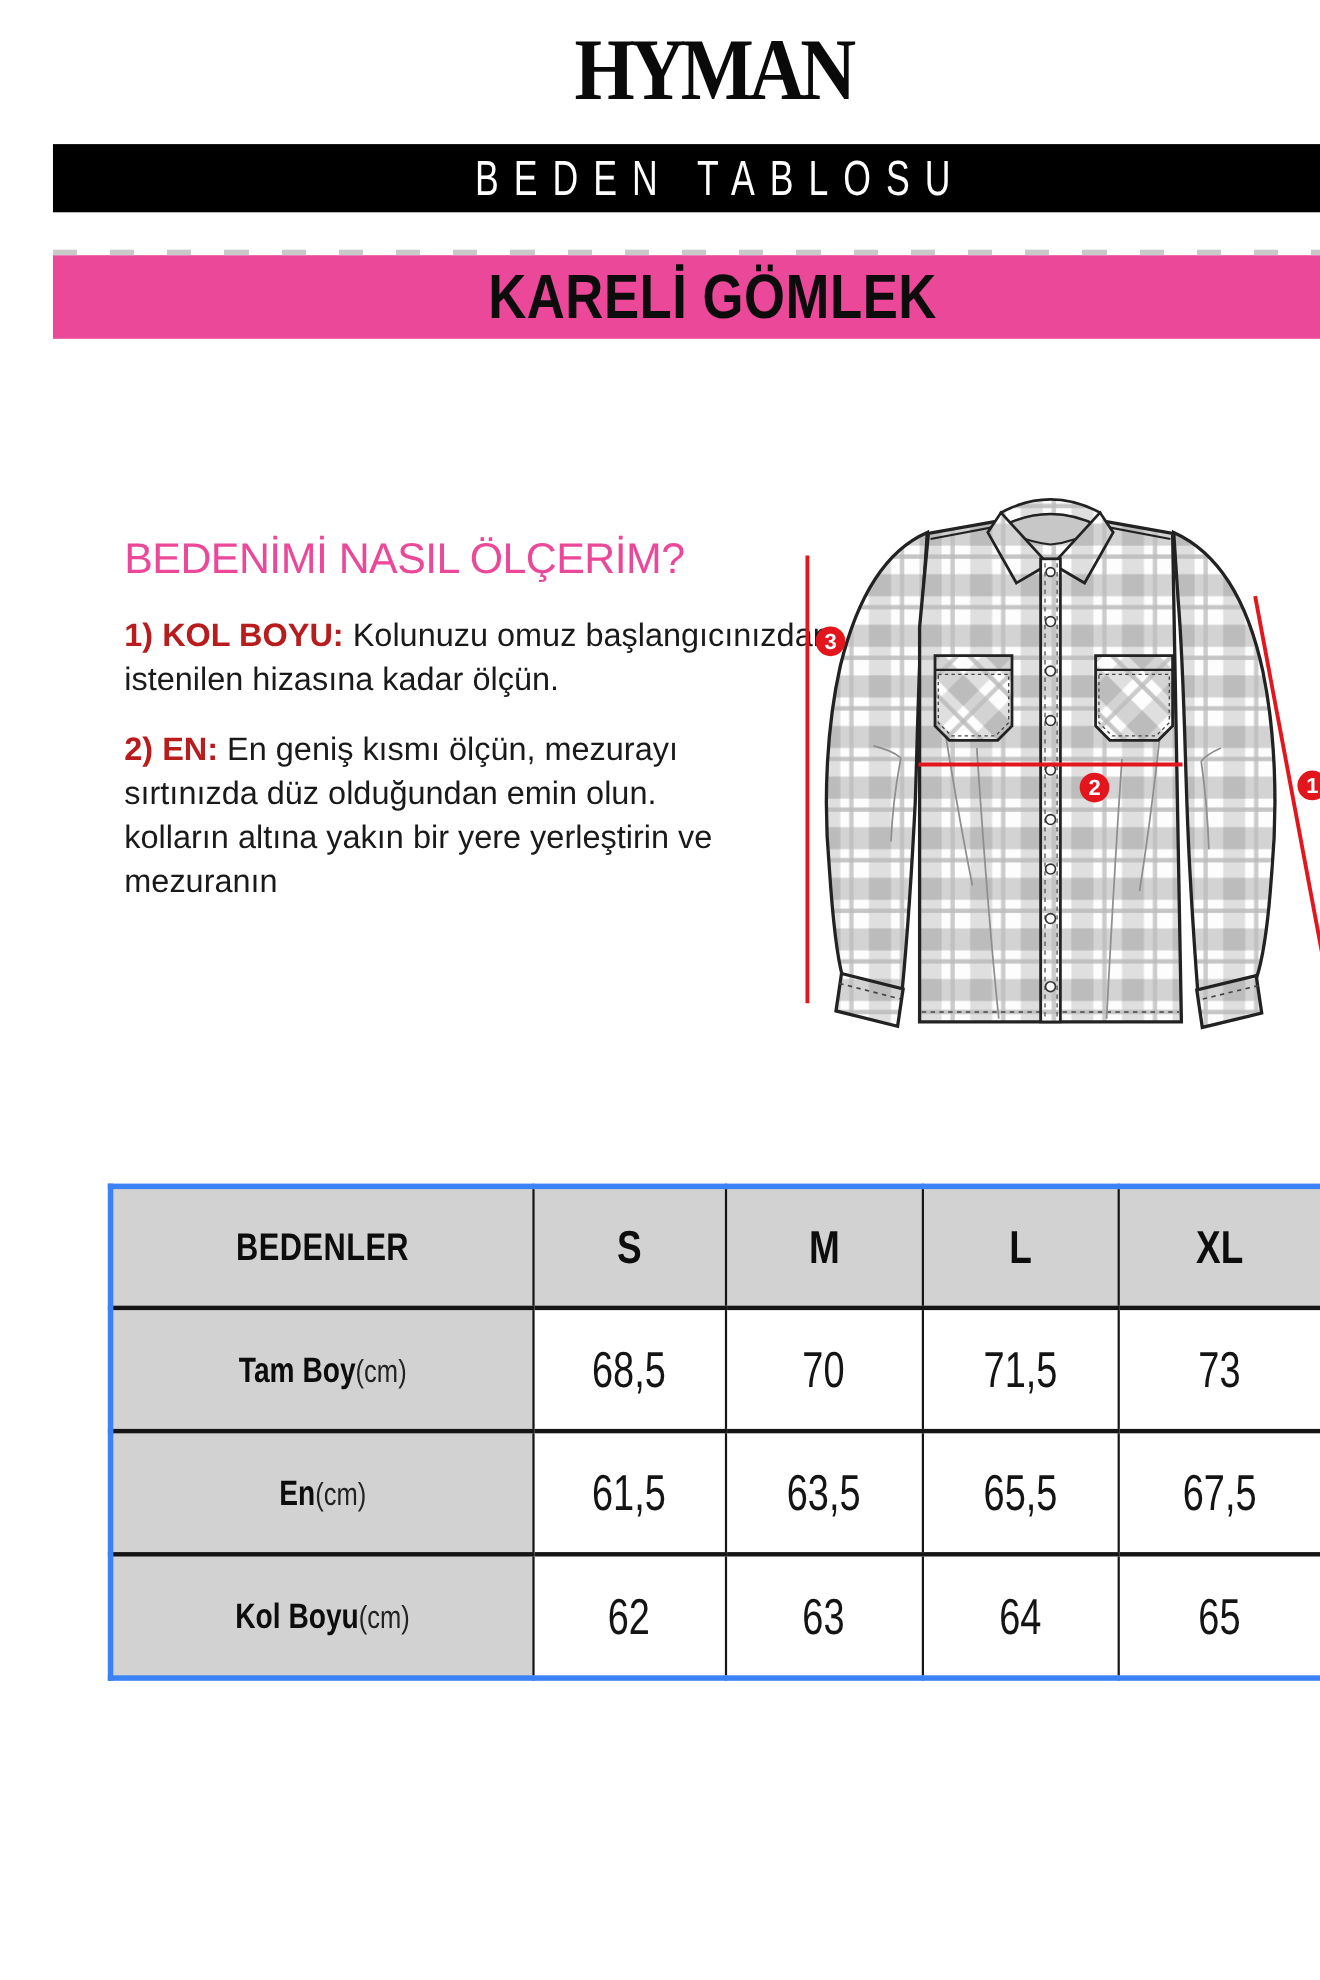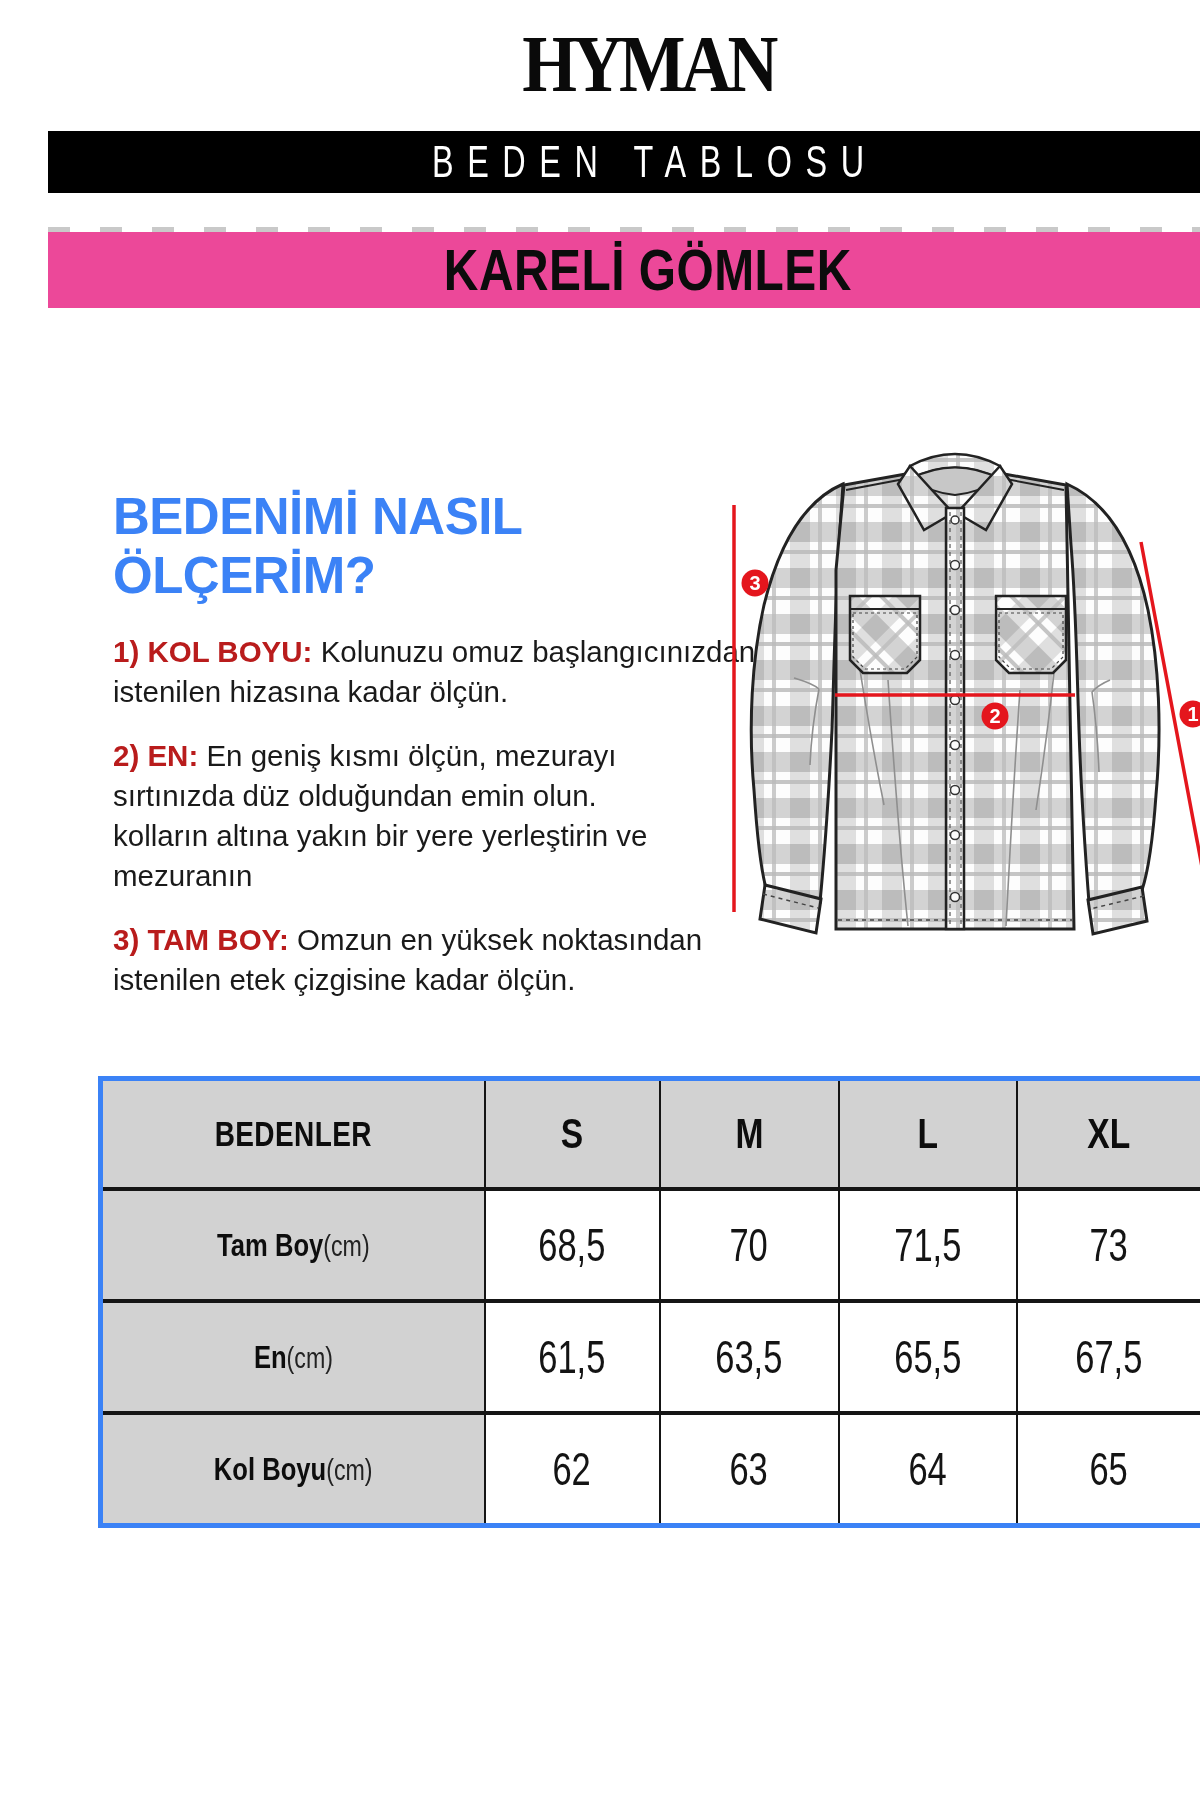--- a/index.html
+++ b/index.html
@@ -21,21 +21,21 @@
   .band-gray{position:absolute;top:232px;left:0;width:100%;height:76px;background:#ec4899;
              display:flex;align-items:center;justify-content:center;}
   .band-gray::before{content:"";position:absolute;top:-5px;left:0;right:0;height:5px;
              background:repeating-linear-gradient(90deg,#c9c9c9 0 22px,transparent 22px 52px);}
   .band-gray span{display:inline-block;color:#0c0c0c;font-size:57px;font-weight:700;
                   letter-spacing:.01em;transform:scaleX(.84);transform-origin:center;
                   white-space:nowrap;}
 
   
   .guide{position:absolute;left:65px;top:487px;width:670px;}
-  .guide h1{margin:0 0 27px 0;font-size:51px;font-weight:700;letter-spacing:-.5px;color:#3b82f6;}
+  .guide h1{margin:0 0 27px 0;font-size:39px;font-weight:400;letter-spacing:-.5px;color:#ec4899;}
   .step{margin:0 0 24px 0;font-size:29.5px;line-height:40px;color:#1a1a1a;}
   .step b{font-weight:700;color:#b91c1c;}
   .step-line{display:block;}
 
   
   .illustration{position:absolute;left:600px;top:380px;width:600px;height:570px;}
   .illustration svg{display:block;width:100%;height:100%;}
 
   
   table.size-table{position:absolute;left:50px;top:1076px;width:1102px;border-collapse:collapse;
@@ -78,24 +78,20 @@
       <span class="step-line"><b>1) KOL BOYU:</b> <span>Kolunuzu omuz başlangıcınızdan</span></span>
       <span class="step-line">istenilen hizasına kadar ölçün.</span>
     </p>
 
     <p class="step">
       <span class="step-line"><b>2) EN:</b> <span>En geniş kısmı ölçün, mezurayı</span></span>
       <span class="step-line">sırtınızda düz olduğundan emin olun.</span>
       <span class="step-line">kolların altına yakın bir yere yerleştirin ve mezuranın</span>
     </p>
 
-    <p class="step">
-      <span class="step-line"><b>3) TAM BOY:</b> <span>Omzun en yüksek noktasından</span></span>
-      <span class="step-line">istenilen etek çizgisine kadar ölçün.</span>
-    </p>
   </div>
 
   <div class="illustration">
     <svg viewBox="0 0 600 570">
       <defs>
         <pattern id="pl" width="46" height="46" patternUnits="userSpaceOnUse">
           <rect width="46" height="46" fill="#fdfdfd"></rect>
           <rect y="4" width="46" height="20" fill="#c2c2c2" opacity="0.7"></rect>
           <rect x="4" width="20" height="46" fill="#c2c2c2" opacity="0.5"></rect>
           <rect x="4" y="4" width="20" height="20" fill="#aaaaaa" opacity="0.45"></rect>

